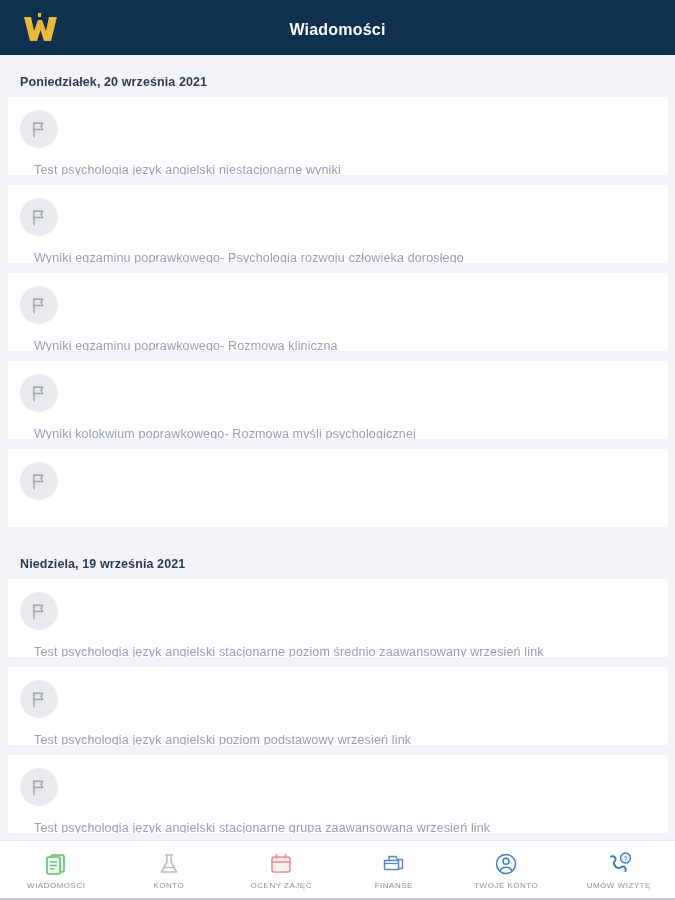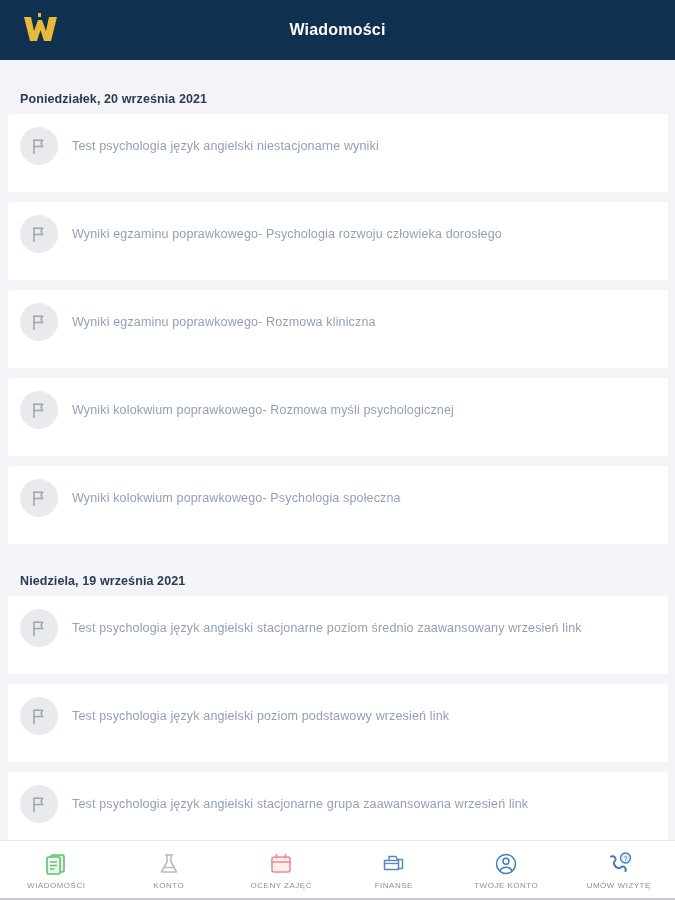--- a/index.html
+++ b/index.html
@@ -40,21 +40,21 @@
     width: 42px;
     height: 34px;
     display: flex;
     align-items: center;
     justify-content: center;
   }
 
   
   #content {
     position: absolute;
-    top: 72px; left: 0;
+    top: 55px; left: 0;
     width: 675px;
     height: 780px;
     background: #f4f4f8;
     overflow: hidden;
   }
 
   .date-header {
     font-size: 12.5px;
     font-weight: bold;
     color: #2d3b52;
@@ -63,20 +63,21 @@
   }
 
   .msg-card {
     background: #ffffff;
     margin: 0 7px 10px 8px;
     height: 78px;
     display: flex;
     align-items: flex-start;
     padding: 10px 12px 0 12px;
     border-radius: 1px;
+    flex-direction: column;
   }
 
   .msg-avatar {
     width: 38px;
     height: 38px;
     border-radius: 50%;
     background: #e8eaee;
     flex: 0 0 38px;
     display: flex;
     align-items: center;
@@ -195,21 +196,20 @@
       <div class="msg-text">Wyniki kolokwium poprawkowego- Rozmowa myśli psychologicznej</div>
     </div>
 
     <div class="msg-card">
       <div class="msg-avatar">
         <svg width="19" height="19" viewBox="0 0 24 24" fill="none" stroke="#9aa3b0" stroke-width="1.8" stroke-linecap="round" stroke-linejoin="round">
           <path d="M5 21 V4"></path>
             <path d="M5 4 h11 l-2 4 2 4 H5"></path>
         </svg>
       </div>
-      <div class="msg-text">Wyniki kolokwium poprawkowego- Psychologia społeczna</div>
     </div>
   </div>
 
   <div>
     <div class="date-header">Niedziela,  19 września 2021</div>
 
     <div class="msg-card">
       <div class="msg-avatar">
         <svg width="19" height="19" viewBox="0 0 24 24" fill="none" stroke="#9aa3b0" stroke-width="1.8" stroke-linecap="round" stroke-linejoin="round">
           <path d="M5 21 V4"></path>

